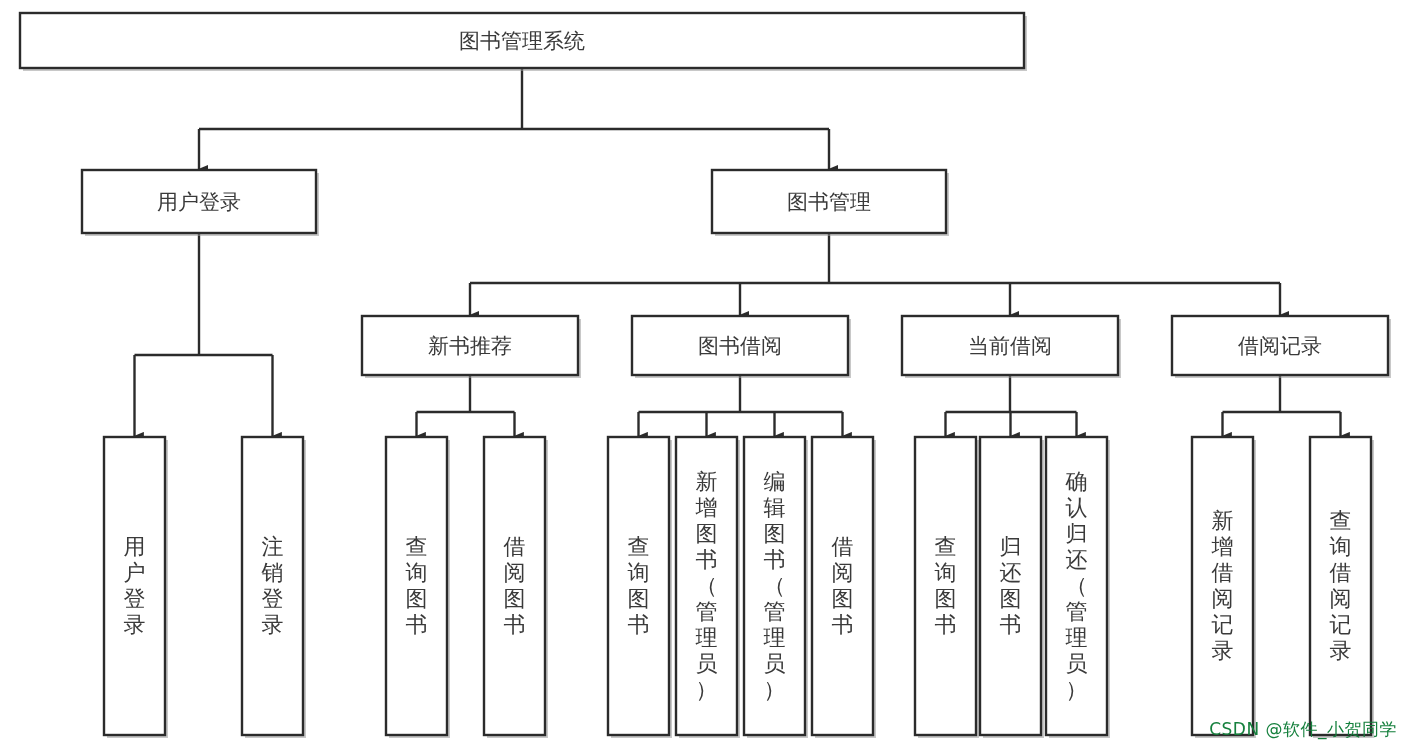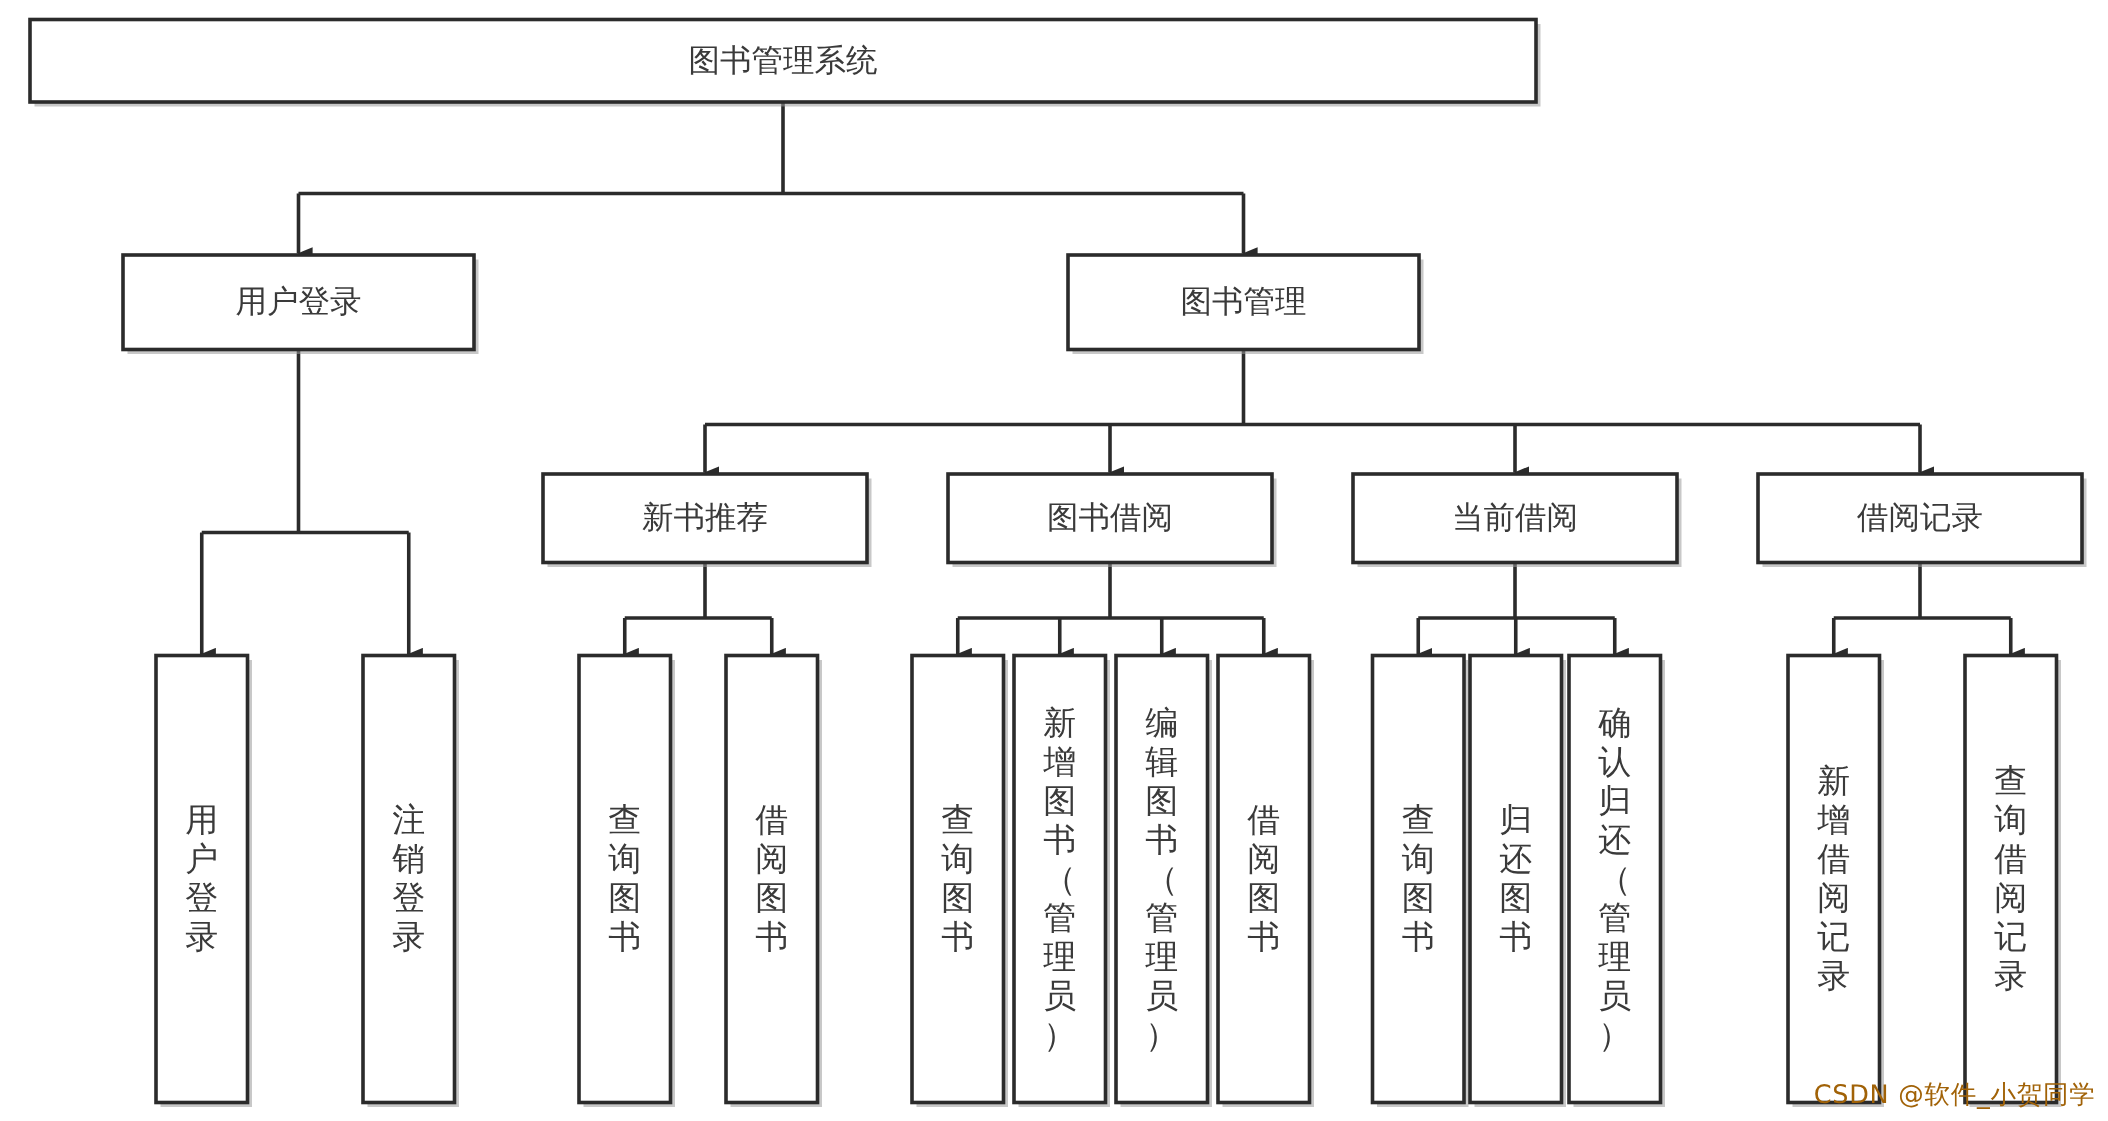--- a/index.html
+++ b/index.html
@@ -54,21 +54,21 @@
     fill: #3a3a3a;
     font-size: 22px;
     text-anchor: middle;
   }
   .watermark {
     position: absolute;
     right: 8px;
     bottom: 6px;
     font-family: "DejaVu Sans", "Liberation Sans", sans-serif;
     font-size: 17px;
-    color: #a16207;
+    color: #15803d;
     letter-spacing: 0.5px;
     white-space: nowrap;
     user-select: none;
     margin-top: 47px;
   }
 </style>
 </head>
 <body>
 
 <div id="diagram-root">

